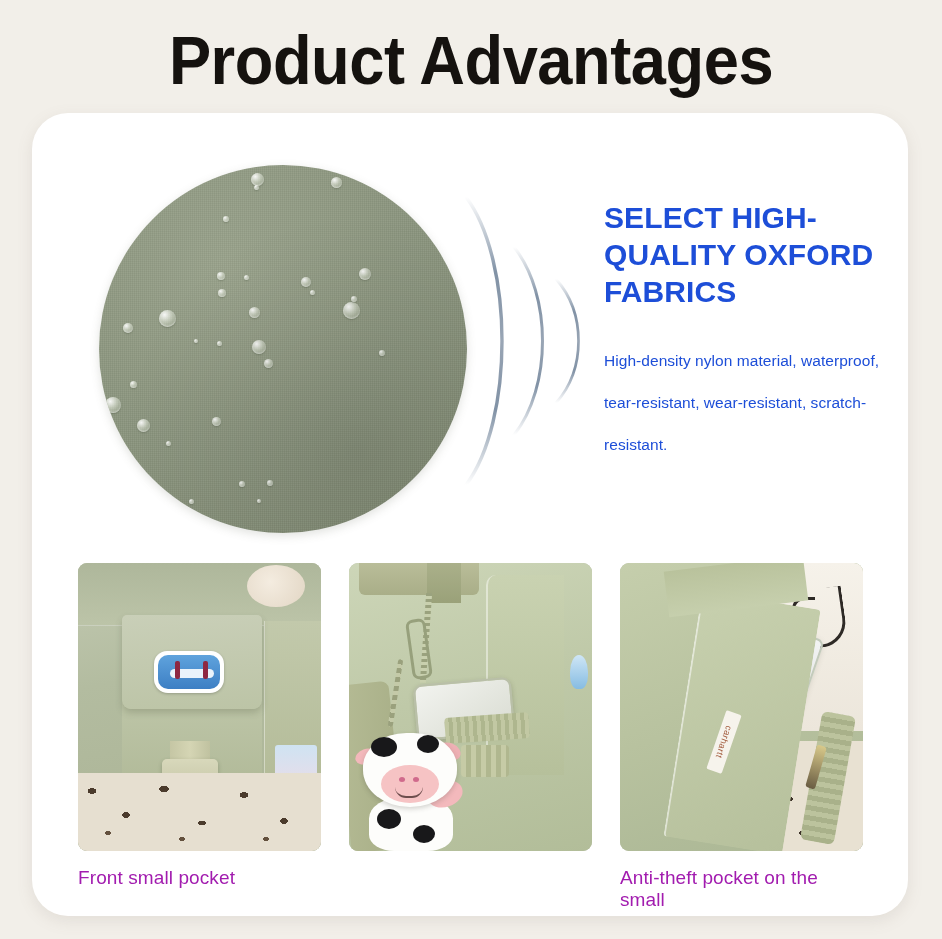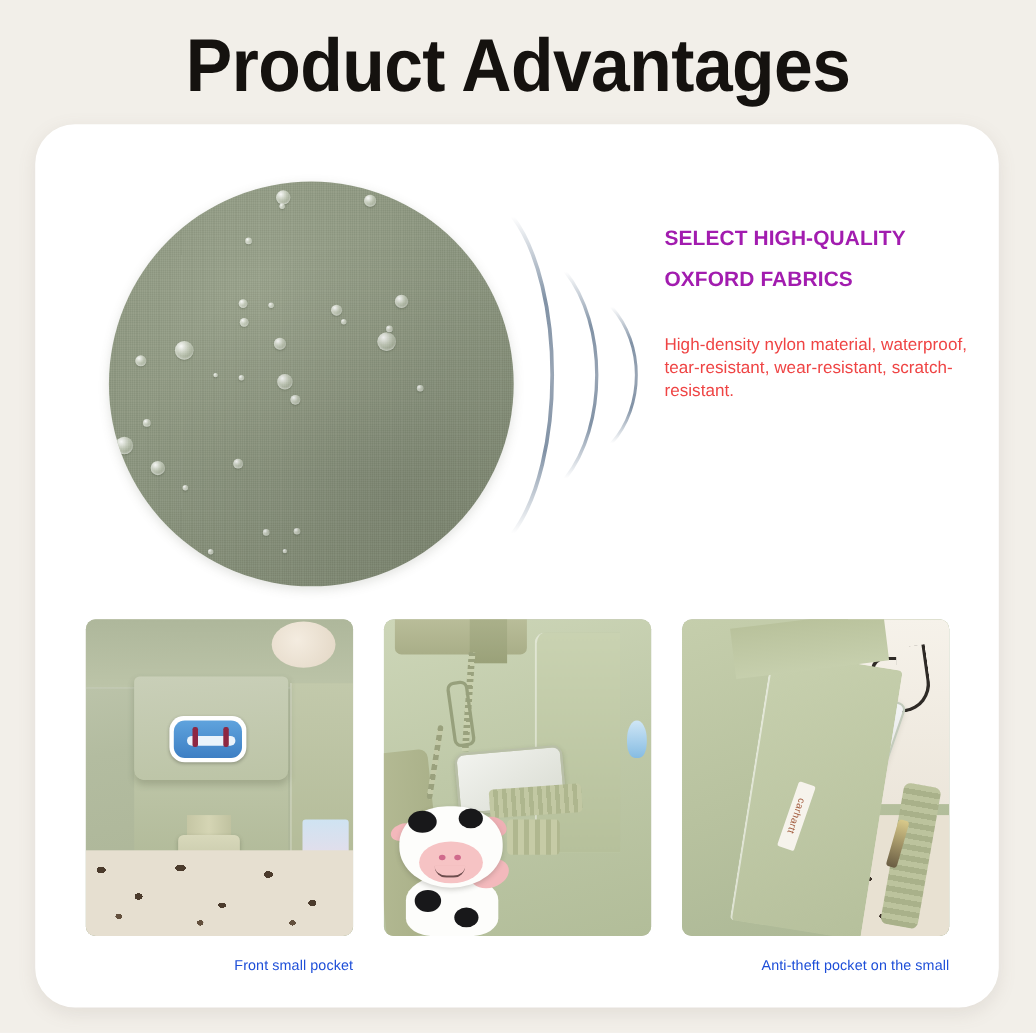--- a/index.html
+++ b/index.html
@@ -107,32 +107,32 @@
   }
 
   
   .hero-text {
     position: absolute;
     left: 572px;
     top: 86px;
     width: 278px;
   }
   .headline {
-    font-size: 19px;
+    font-size: 30px;
     font-weight: 700;
     line-height: 37px;
-    color: #a21caf;
+    color: #1d4ed8;
     letter-spacing: 0.1px;
     margin: 0;
   }
   .body-copy {
     margin: 30px 0 0 0;
     font-size: 15.5px;
-    line-height: 21px;
-    color: #ef4444;
+    line-height: 42px;
+    color: #1d4ed8;
     letter-spacing: 0.05px;
   }
 
   
   .photo-row {
     position: absolute;
     left: 46px;
     top: 450px;
     width: 786px;
     display: flex;
@@ -144,23 +144,23 @@
   .photo {
     position: relative;
     width: 243px;
     height: 288px;
     border-radius: 9px;
     overflow: hidden;
     background: #b8bfa8;
   }
   .caption {
     margin-top: 16px;
-    text-align: right;
-    font-size: 13px;
-    color: #1d4ed8;
+    text-align: left;
+    font-size: 19px;
+    color: #a21caf;
     letter-spacing: 0.1px;
     line-height: 22px;
   }
 
   
   .p1-bg {
     position: absolute; inset: 0;
     background:
       linear-gradient(170deg, #c3cab2 0%, #b3bca0 38%, #aab394 100%);
   }

